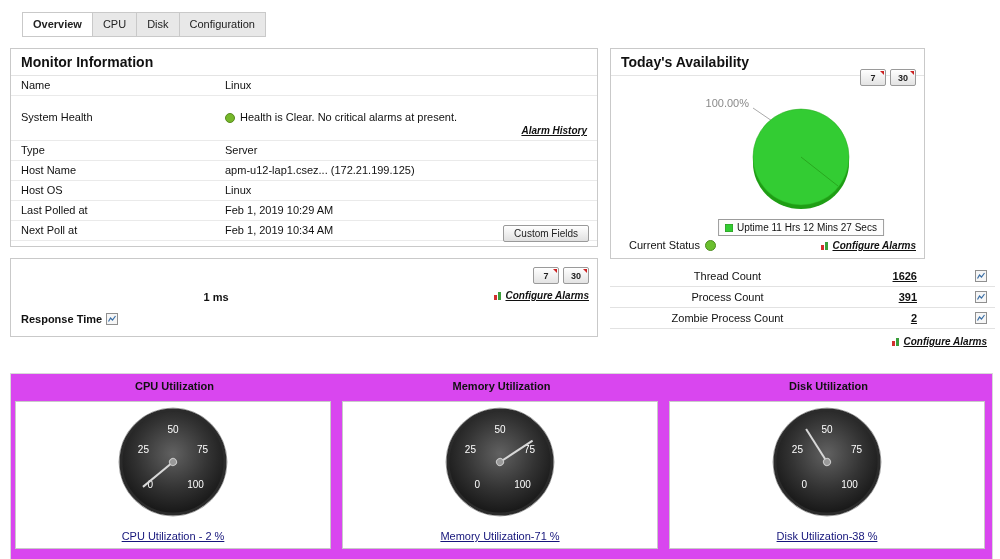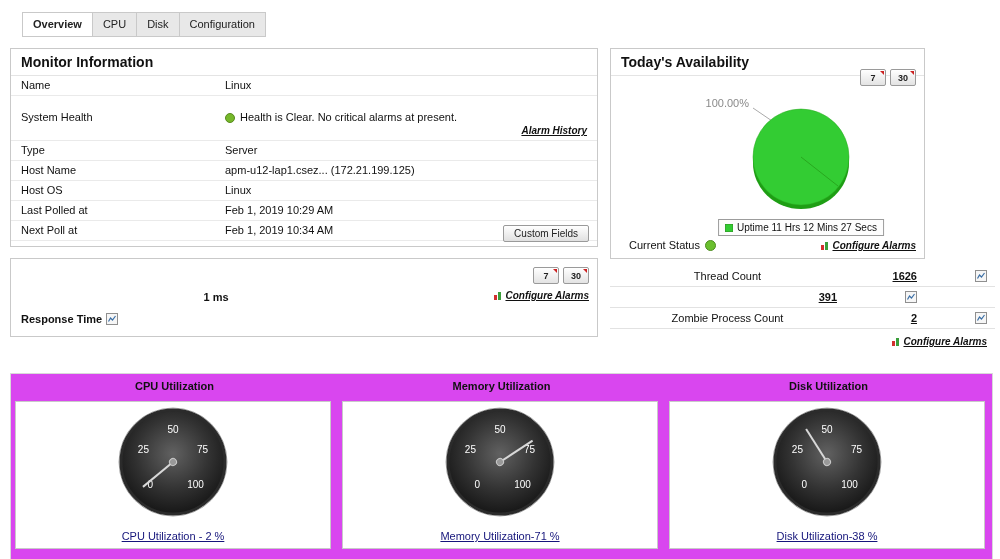--- a/index.html
+++ b/index.html
@@ -188,20 +188,21 @@
     <span>Thread Count</span>
     <span class="stat-value">1626</span>
     <span class="stat-icon icon">
       <svg width="12" height="12">
           <rect x="0.5" y="0.5" width="11" height="11" fill="#f6f6f6" stroke="#8f8f8f"></rect>
           <polyline points="2.5,8.5 4.5,5 6.5,7 9.5,3" fill="none" stroke="#3a6ea5" stroke-width="1.2"></polyline>
         </svg>
     </span>
   </div>
   <div class="stat-row">
+    <span>Process Count</span>
     <span class="stat-value">391</span>
     <span class="stat-icon icon">
       <svg width="12" height="12">
           <rect x="0.5" y="0.5" width="11" height="11" fill="#f6f6f6" stroke="#8f8f8f"></rect>
           <polyline points="2.5,8.5 4.5,5 6.5,7 9.5,3" fill="none" stroke="#3a6ea5" stroke-width="1.2"></polyline>
         </svg>
     </span>
   </div>
   <div class="stat-row">
     <span>Zombie Process Count</span>

